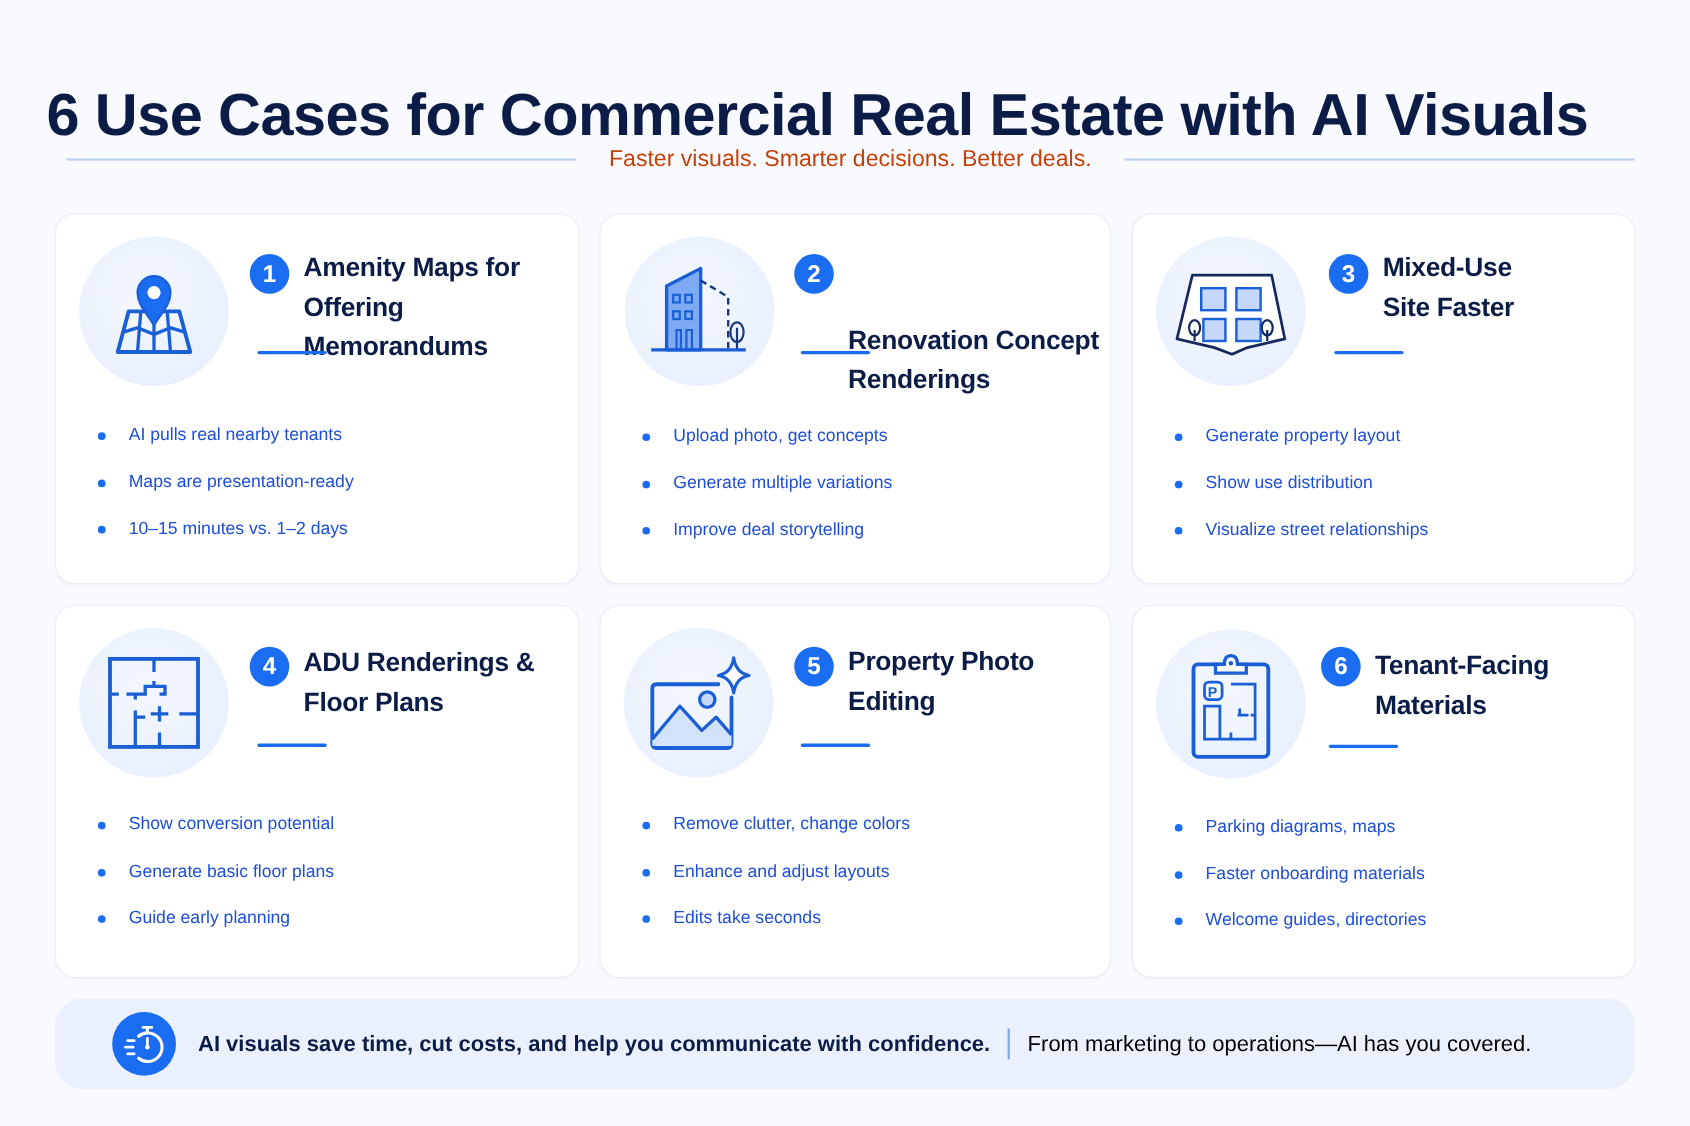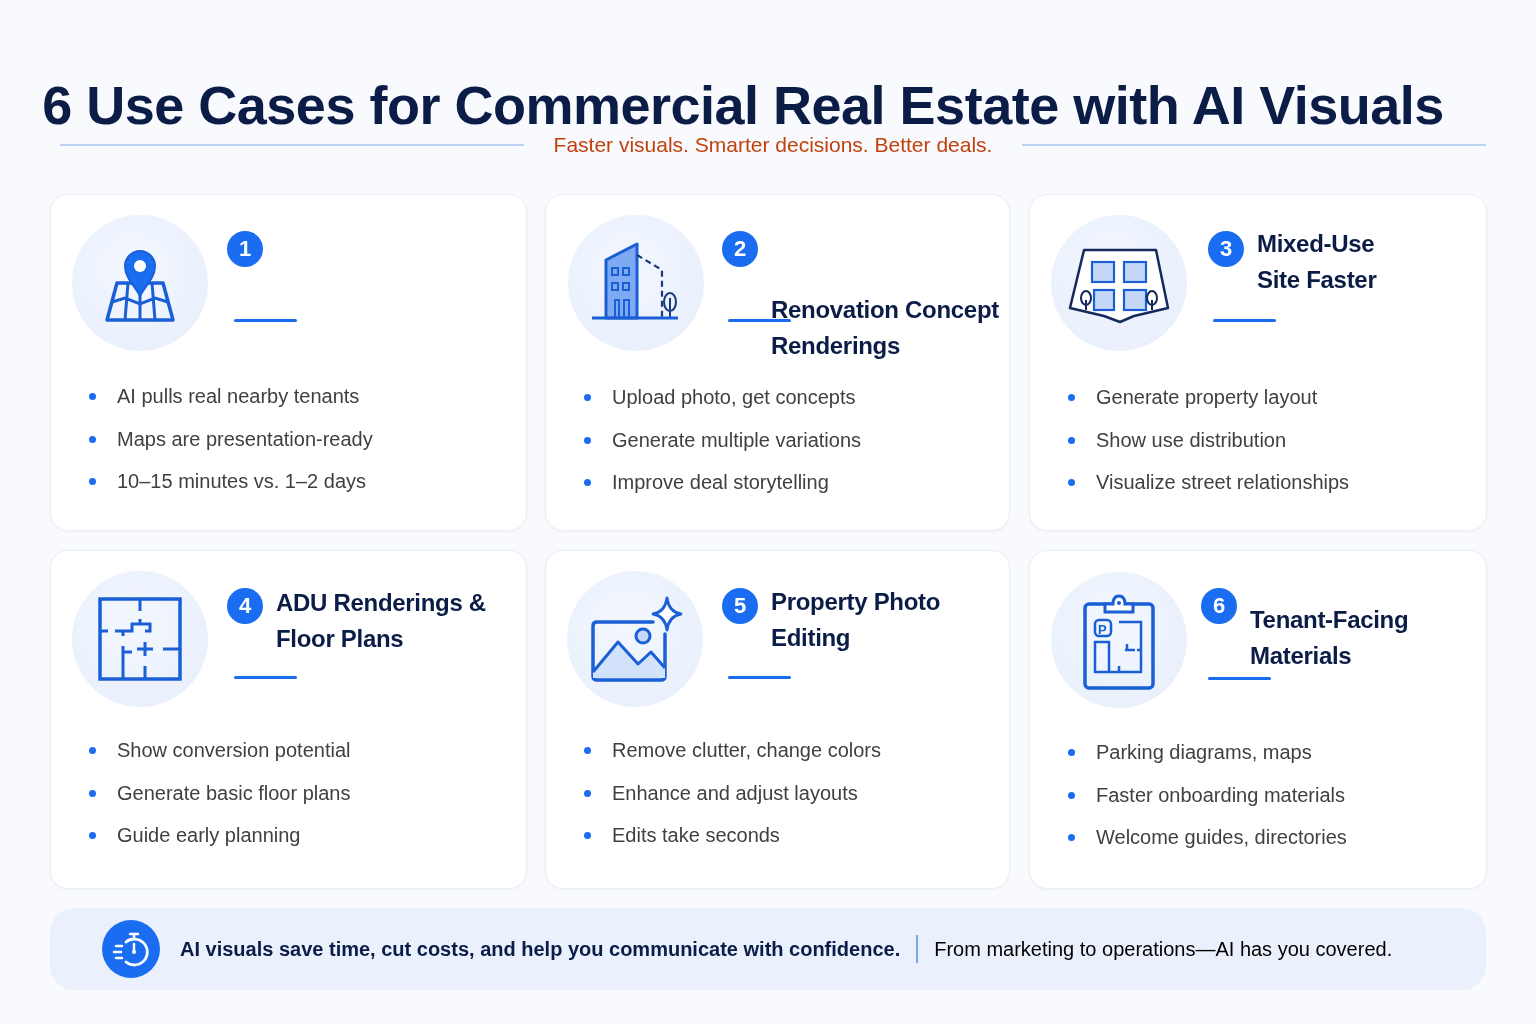--- a/index.html
+++ b/index.html
@@ -45,21 +45,21 @@
     position: absolute; font-size: 24px; font-weight: 700; color: #0b1c46;
     line-height: 36px; letter-spacing: -0.3px;
   }
   .underline {
     position: absolute; width: 63px; height: 3px; background: #1a6cf0; border-radius: 2px;
   }
   .bullets {
     position: absolute; list-style: none; margin: 0; padding: 0;
   }
   .bullets li {
-    position: relative; font-size: 20px; color: #404040; height: 42.5px; line-height: 42.5px;
+    position: relative; font-size: 16px; color: #1d4ed8; height: 42.5px; line-height: 42.5px;
     padding-left: 28px; white-space: nowrap;
   }
   .bullets li::before {
     content: ""; position: absolute; left: 0; top: 18px;
     width: 7px; height: 7px; border-radius: 50%; background: #1a6cf0;
   }
   .footer {
     position: absolute; left: 50px; top: 908px; width: 1436px; height: 82px;
     background: #eaf1fd; border-radius: 24px;
     display: flex; align-items: center;
@@ -88,20 +88,24 @@
   <div class="icon-circle" style="left:21px; top:20px;">
     <svg width="90" height="90" viewBox="0 0 90 90">
       <path d="M12 82 L22 45 L68 45 L78 82 Z" fill="none" stroke="#1a5fd6" stroke-width="3.5" stroke-linejoin="round"></path>
       <path d="M17 64 L30 60 L45 66 L60 60 L73 64" fill="none" stroke="#1a5fd6" stroke-width="3"></path>
       <path d="M33 45 L30 82 M45 55 L45 82 M57 45 L60 82" fill="none" stroke="#1a5fd6" stroke-width="3"></path>
       <path d="M45 58 C40 48 30 40 30 28 A15 15 0 0 1 60 28 C60 40 50 48 45 58 Z" fill="#1a6cf0" stroke="#1a5fd6" stroke-width="2"></path>
       <circle cx="45" cy="28" r="6" fill="#fff"></circle>
     </svg>
   </div>
   <div class="badge" style="left:176px; top:36px;">1</div>
+  <div class="card-title" style="left:225px; top:31px;">
+    <div>Amenity Maps for</div>
+    <div>Offering Memorandums</div>
+  </div>
   <div class="underline" style="left:183px; top:124px;"></div>
   <ul class="bullets" style="left:38px; top:180px;">
     <li>AI pulls real nearby tenants</li>
     <li>Maps are presentation-ready</li>
     <li>10–15 minutes vs. 1–2 days</li>
   </ul>
 </div>
 
 <div class="card" style="left:545px; top:194px; width:463px; height:335px;">
   <div class="icon-circle" style="left:22px; top:20px;">
@@ -207,21 +211,21 @@
     <svg width="80" height="100" viewBox="0 0 80 100">
       <rect x="6" y="14" width="68" height="84" rx="4" fill="none" stroke="#1a5fd6" stroke-width="3.5"></rect>
       <path d="M26 22 L26 14 L34 14 Q34 6 40 6 Q46 6 46 14 L54 14 L54 22 Z" fill="#fff" stroke="#1a5fd6" stroke-width="3"></path>
       <circle cx="40" cy="13" r="2" fill="#1a5fd6"></circle>
       <rect x="16" y="30" width="16" height="16" rx="4" fill="none" stroke="#1a5fd6" stroke-width="2.5"></rect>
       <text x="19" y="44" font-size="13" font-weight="700" fill="#1a5fd6" font-family="Liberation Sans, sans-serif">P</text>
       <path d="M40 32 L62 32 L62 82 L16 82 L16 52 L30 52 L30 82 M30 66 L30 70 M40 82 L40 76 M46 60 L56 60 M48 54 L48 60 M62 60 L58 60" fill="none" stroke="#1a5fd6" stroke-width="2.5"></path>
     </svg>
   </div>
   <div class="badge" style="left:171px; top:37px;">6</div>
-  <div class="card-title" style="left:220px; top:51px;">
+  <div class="card-title" style="left:220px; top:37px;">
     <div>Tenant-Facing</div>
     <div>Materials</div>
   </div>
   <div class="underline" style="left:178px; top:126px;"></div>
   <ul class="bullets" style="left:38px; top:180px;">
     <li>Parking diagrams, maps</li>
     <li>Faster onboarding materials</li>
     <li>Welcome guides, directories</li>
   </ul>
 </div>

